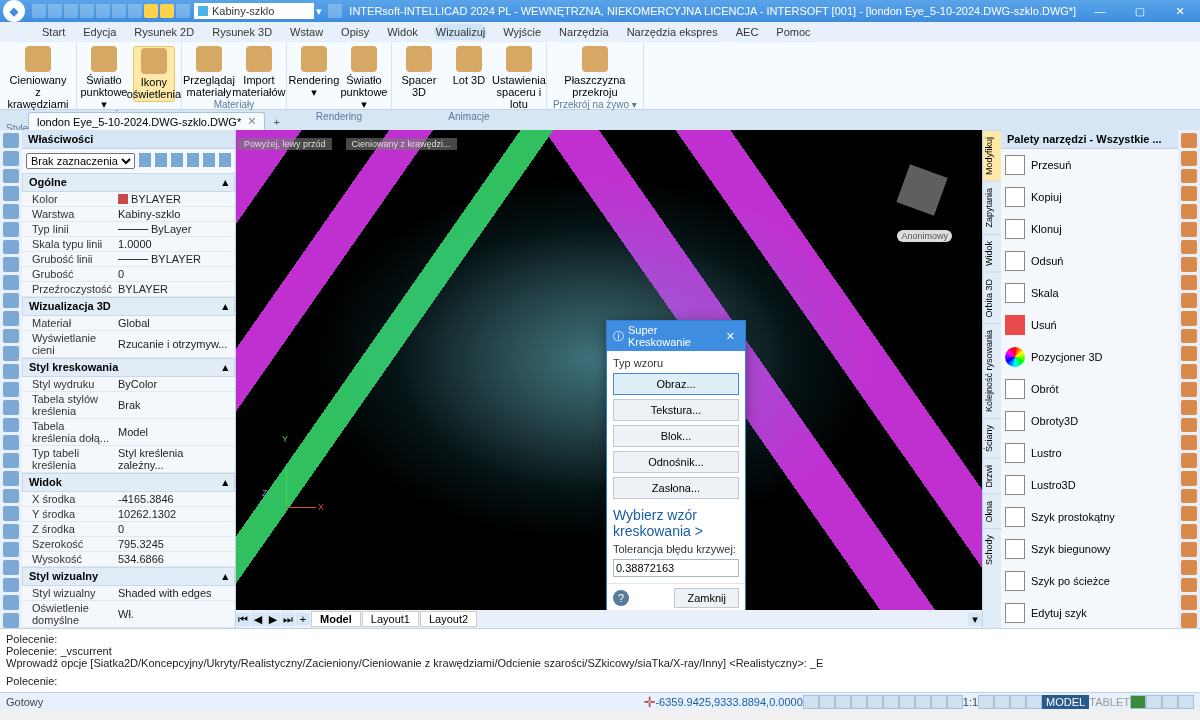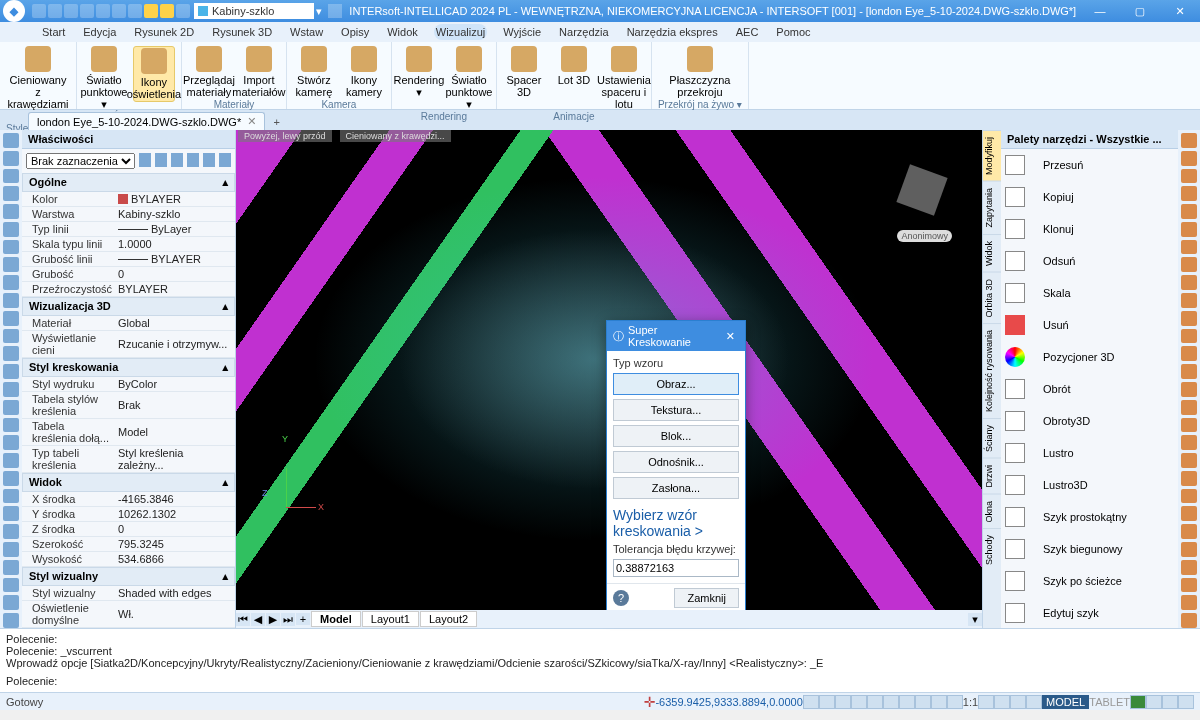--- a/index.html
+++ b/index.html
@@ -66,21 +66,21 @@
 }
 .vp-tabs { position:absolute; bottom:0; left:0; right:0; height:18px; background:#e8f1fb; display:flex; align-items:center; gap:1px; font-size:10px;}
 .vp-tabs .nav { width:14px; text-align:center; background:#d7e6f5; cursor:pointer;}
 .vp-tabs .t { padding: 1px 8px; background:#fff; border:1px solid #ccc; cursor:pointer;}
 .vp-tabs .t.active { background:#fff; font-weight:bold;}
 .cube { position:absolute; top:40px; right:40px; width:40px; height:40px; background:#888; transform:rotate(20deg); opacity:0.7;}
 .anon { position:absolute; top:100px; right:30px; background:#ddd; padding:1px 4px; font-size:9px; color:#555; border-radius:6px;}
 .axis { position:absolute; left:20px; bottom:120px; width:60px; height:60px;}
 .axis::before { content:''; position:absolute; left:30px; bottom:0; width:1px; height:40px; background:#4ad24a;}
 .axis::after { content:''; position:absolute; left:30px; bottom:0; width:30px; height:1px; background:#d24a4a;}
-.ctx-tabs { position:absolute; top:0; left:2px; display:flex; gap:8px;text-align:right;}
+.ctx-tabs { position:absolute; top:8px; left:2px; display:flex; gap:14px;text-align:right;}
 .ctx-tabs span { background:rgba(120,120,120,0.6); color:#ddd; padding:1px 6px; font-size:9px;}
 
 
 .dialog { position: absolute; top: 190px; left: 370px; width: 140px; background: #fff; border: 1px solid #2b7fd0; box-shadow: 0 3px 12px rgba(0,0,0,0.4);}
 .dialog .dtitle { background:#3e8de0; color:#fff; padding:3px 6px; display:flex; align-items:center; justify-content:space-between;}
 .dialog .dtitle .dx { cursor:pointer; padding:0 4px;}
 .dialog .dbody { padding: 6px; }
 .dialog .dlabel { margin-bottom:4px; color:#333;}
 .dialog button.opt { display:block; width:100%; margin-bottom:4px; padding:4px; background:#eef2f6; border:1px solid #c0cad4; cursor:pointer;}
 .dialog button.opt.primary { background:#e0eef8; border:1px solid #3e8de0;}
@@ -89,21 +89,21 @@
 .dialog .dfoot { display:flex; justify-content:space-between; align-items:center; padding:4px 6px; border-top:1px solid #e0e6ec;}
 .dialog .dfoot .q { width:16px; height:16px; border-radius:50%; background:#5a7a9a; color:#fff; text-align:center; line-height:16px; cursor:pointer;}
 .dialog .dfoot button { padding:3px 12px; background:#eef2f6; border:1px solid #c0cad4; cursor:pointer;}
 
 
 .palette { width: 196px; background:#f4f7fb; border-left:1px solid #c0d4e8; display:flex;}
 .palette .side-tabs { width:18px; background:#e2ecf6; display:flex; flex-direction:column;}
 .palette .side-tabs span { writing-mode:vertical-rl; transform:rotate(180deg); padding:6px 1px; font-size:9px; border-bottom:1px solid #cad9e8; cursor:pointer; text-align:center;}
 .palette .side-tabs span.active { background:#ffe9a8;}
 .palette .plist { flex:1; overflow:hidden;}
-.palette .pitem { display:flex; align-items:center; gap:18px; padding:6px 4px; cursor:pointer;}
+.palette .pitem { display:flex; align-items:center; gap:6px; padding:6px 4px; cursor:pointer;}
 .palette .pitem .pico { width:20px; height:20px; border:1px solid #888; background:#fff;}
 .palette .pitem.red .pico { background:#e84a4a; border:none;}
 .palette .pitem.color .pico { background:conic-gradient(red,yellow,lime,cyan,blue,magenta,red); border-radius:50%; border:none;}
 
 
 .cmdline { height: 64px; background:#fff; border-top:1px solid #c0d4e8; padding:4px 6px; font-family:Consolas,monospace; font-size:11px; color:#222; overflow:hidden;}
 .cmdline div { white-space: pre-wrap; }
 
 
 .statusbar { height: 18px; background:#e8f1fb; border-top:1px solid #c0d4e8; display:flex; align-items:center; padding:0 6px; font-size:10px; color:#444;}
@@ -190,33 +190,20 @@
           <div class="ico"></div>
           <div>Import materiałów</div>
         </div>
       </div>
       <div class="label">Materiały</div>
     </div>
     <div class="ribbon-group">
       <div class="items">
         <div class="ribbon-item small">
           <div class="ico"></div>
-          <div>Stwórz kamerę</div>
-        </div>
-        <div class="ribbon-item small">
-          <div class="ico"></div>
-          <div>Ikony kamery</div>
-        </div>
-      </div>
-      <div class="label">Kamera</div>
-    </div>
-    <div class="ribbon-group">
-      <div class="items">
-        <div class="ribbon-item small">
-          <div class="ico"></div>
           <div>Rendering ▾</div>
         </div>
         <div class="ribbon-item small">
           <div class="ico"></div>
           <div>Światło punktowe ▾</div>
         </div>
       </div>
       <div class="label">Rendering</div>
     </div>
     <div class="ribbon-group">

